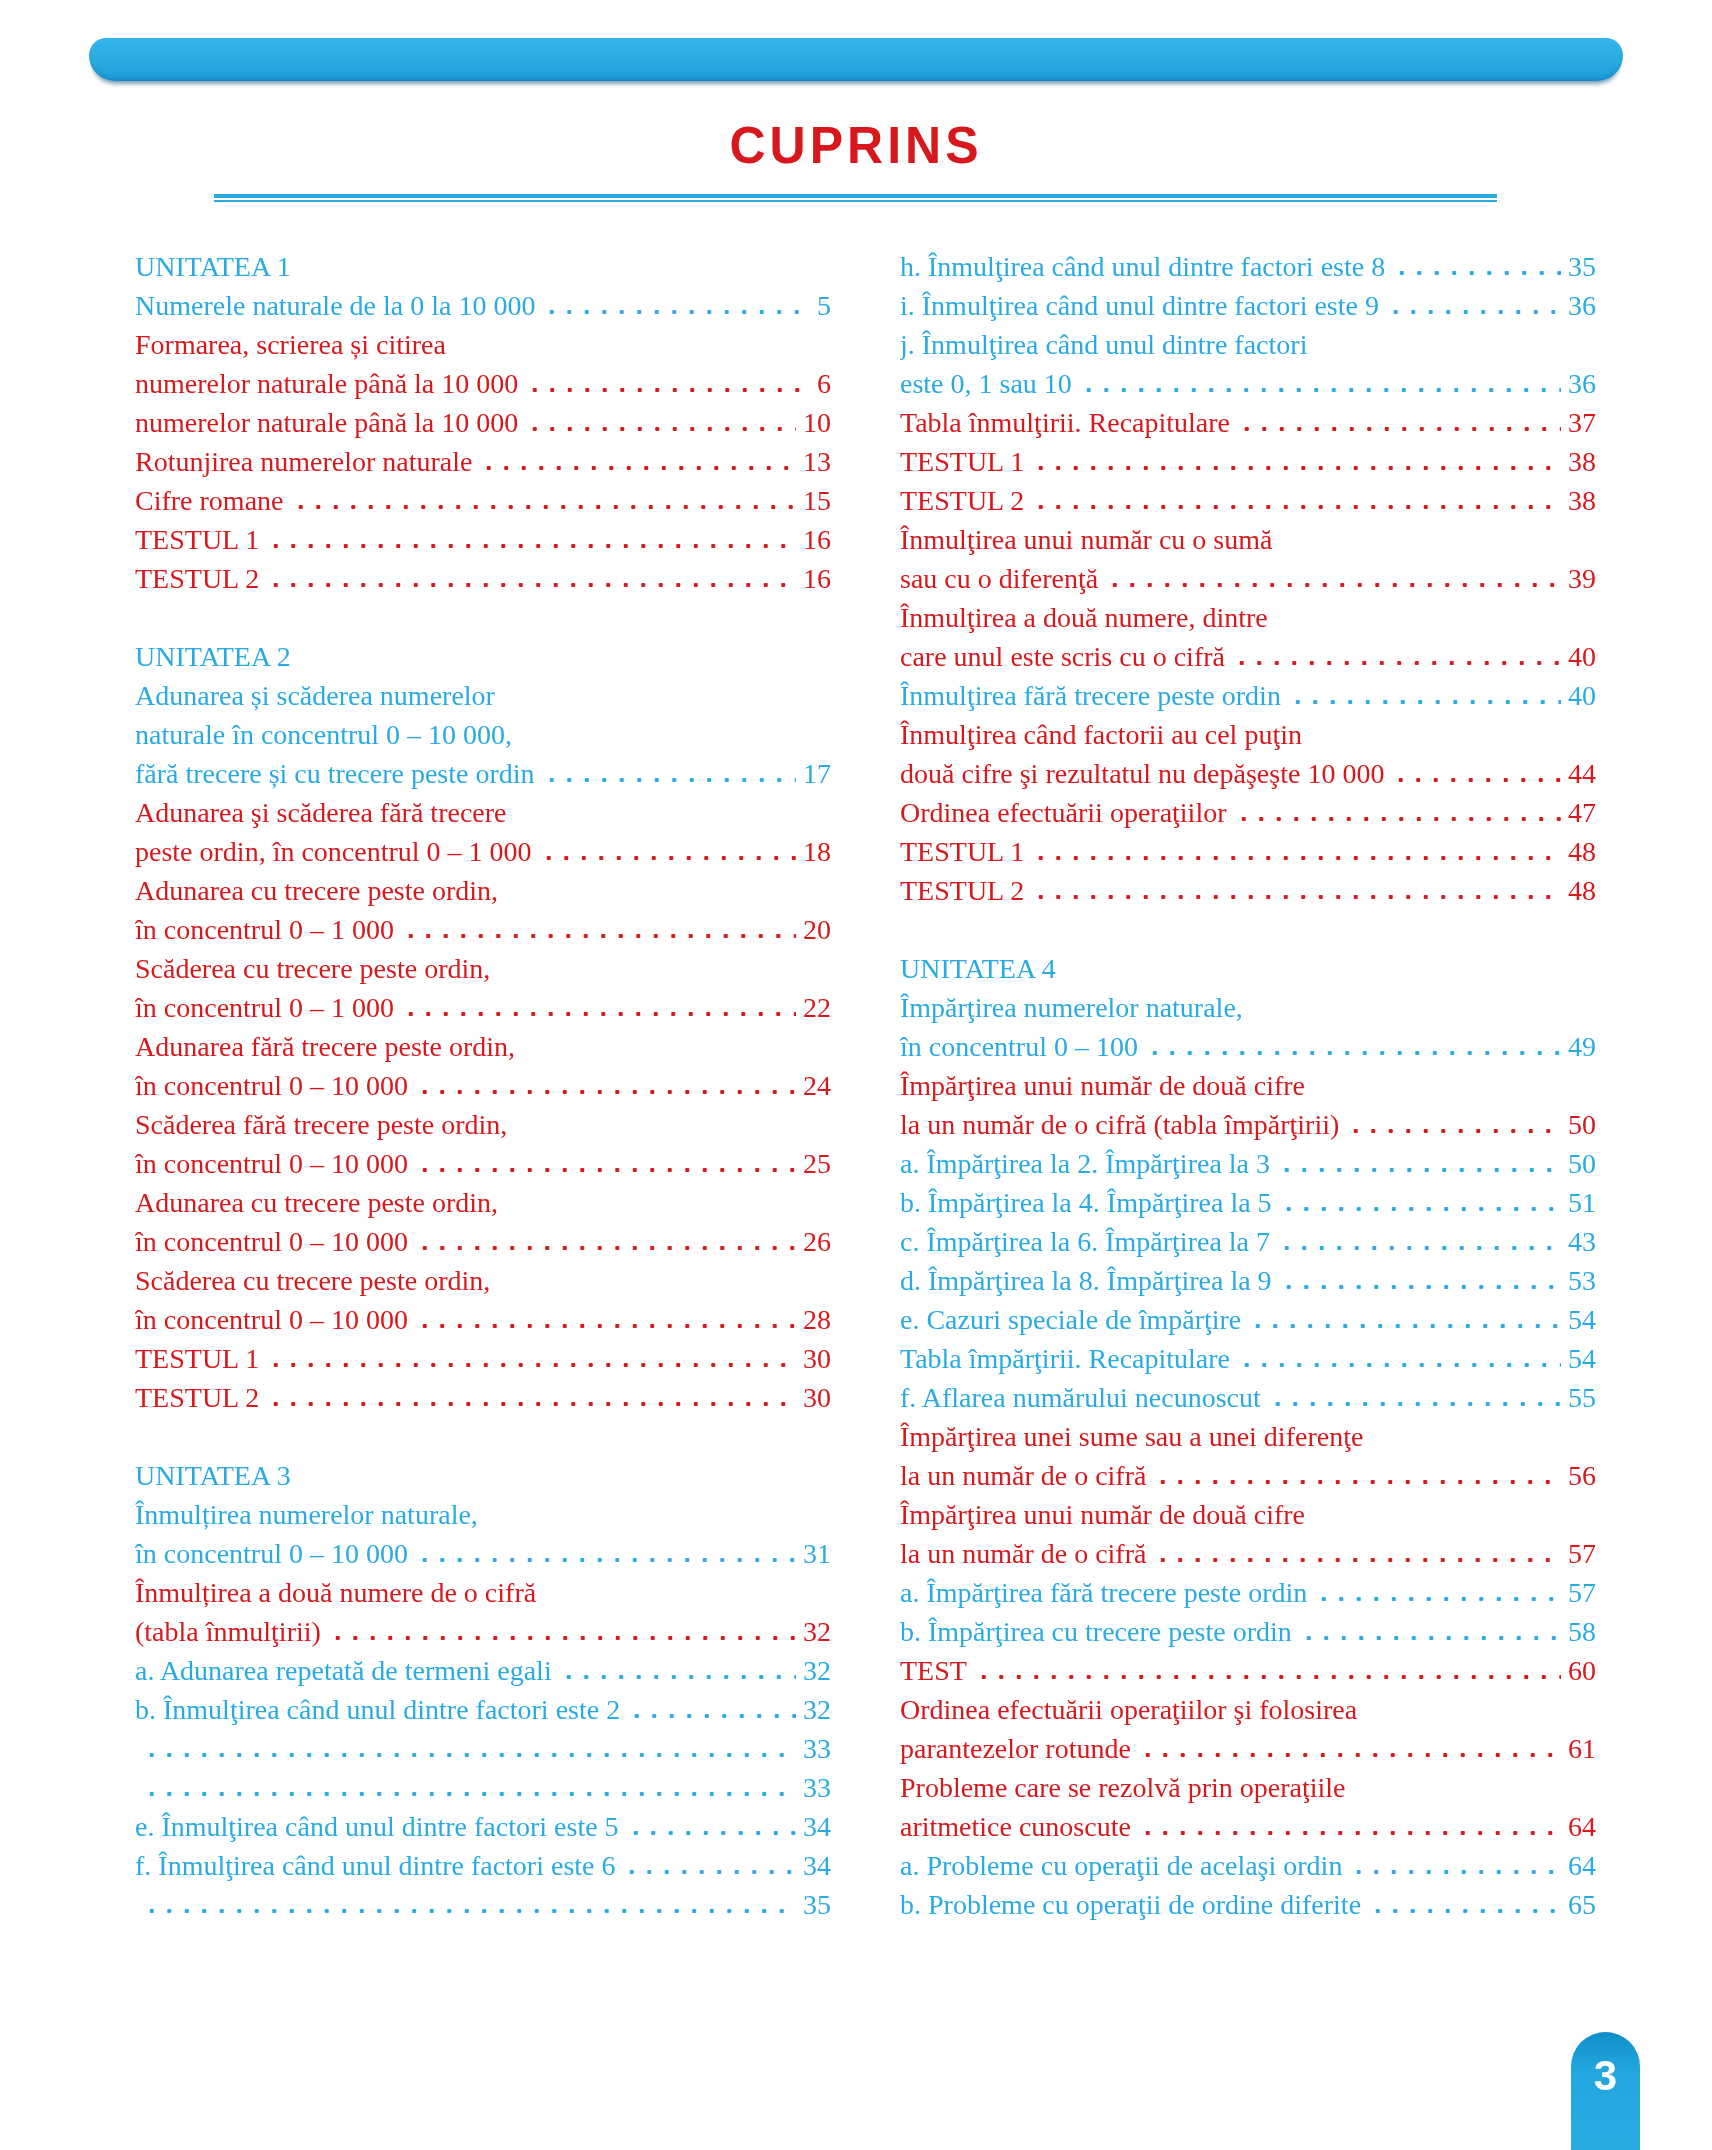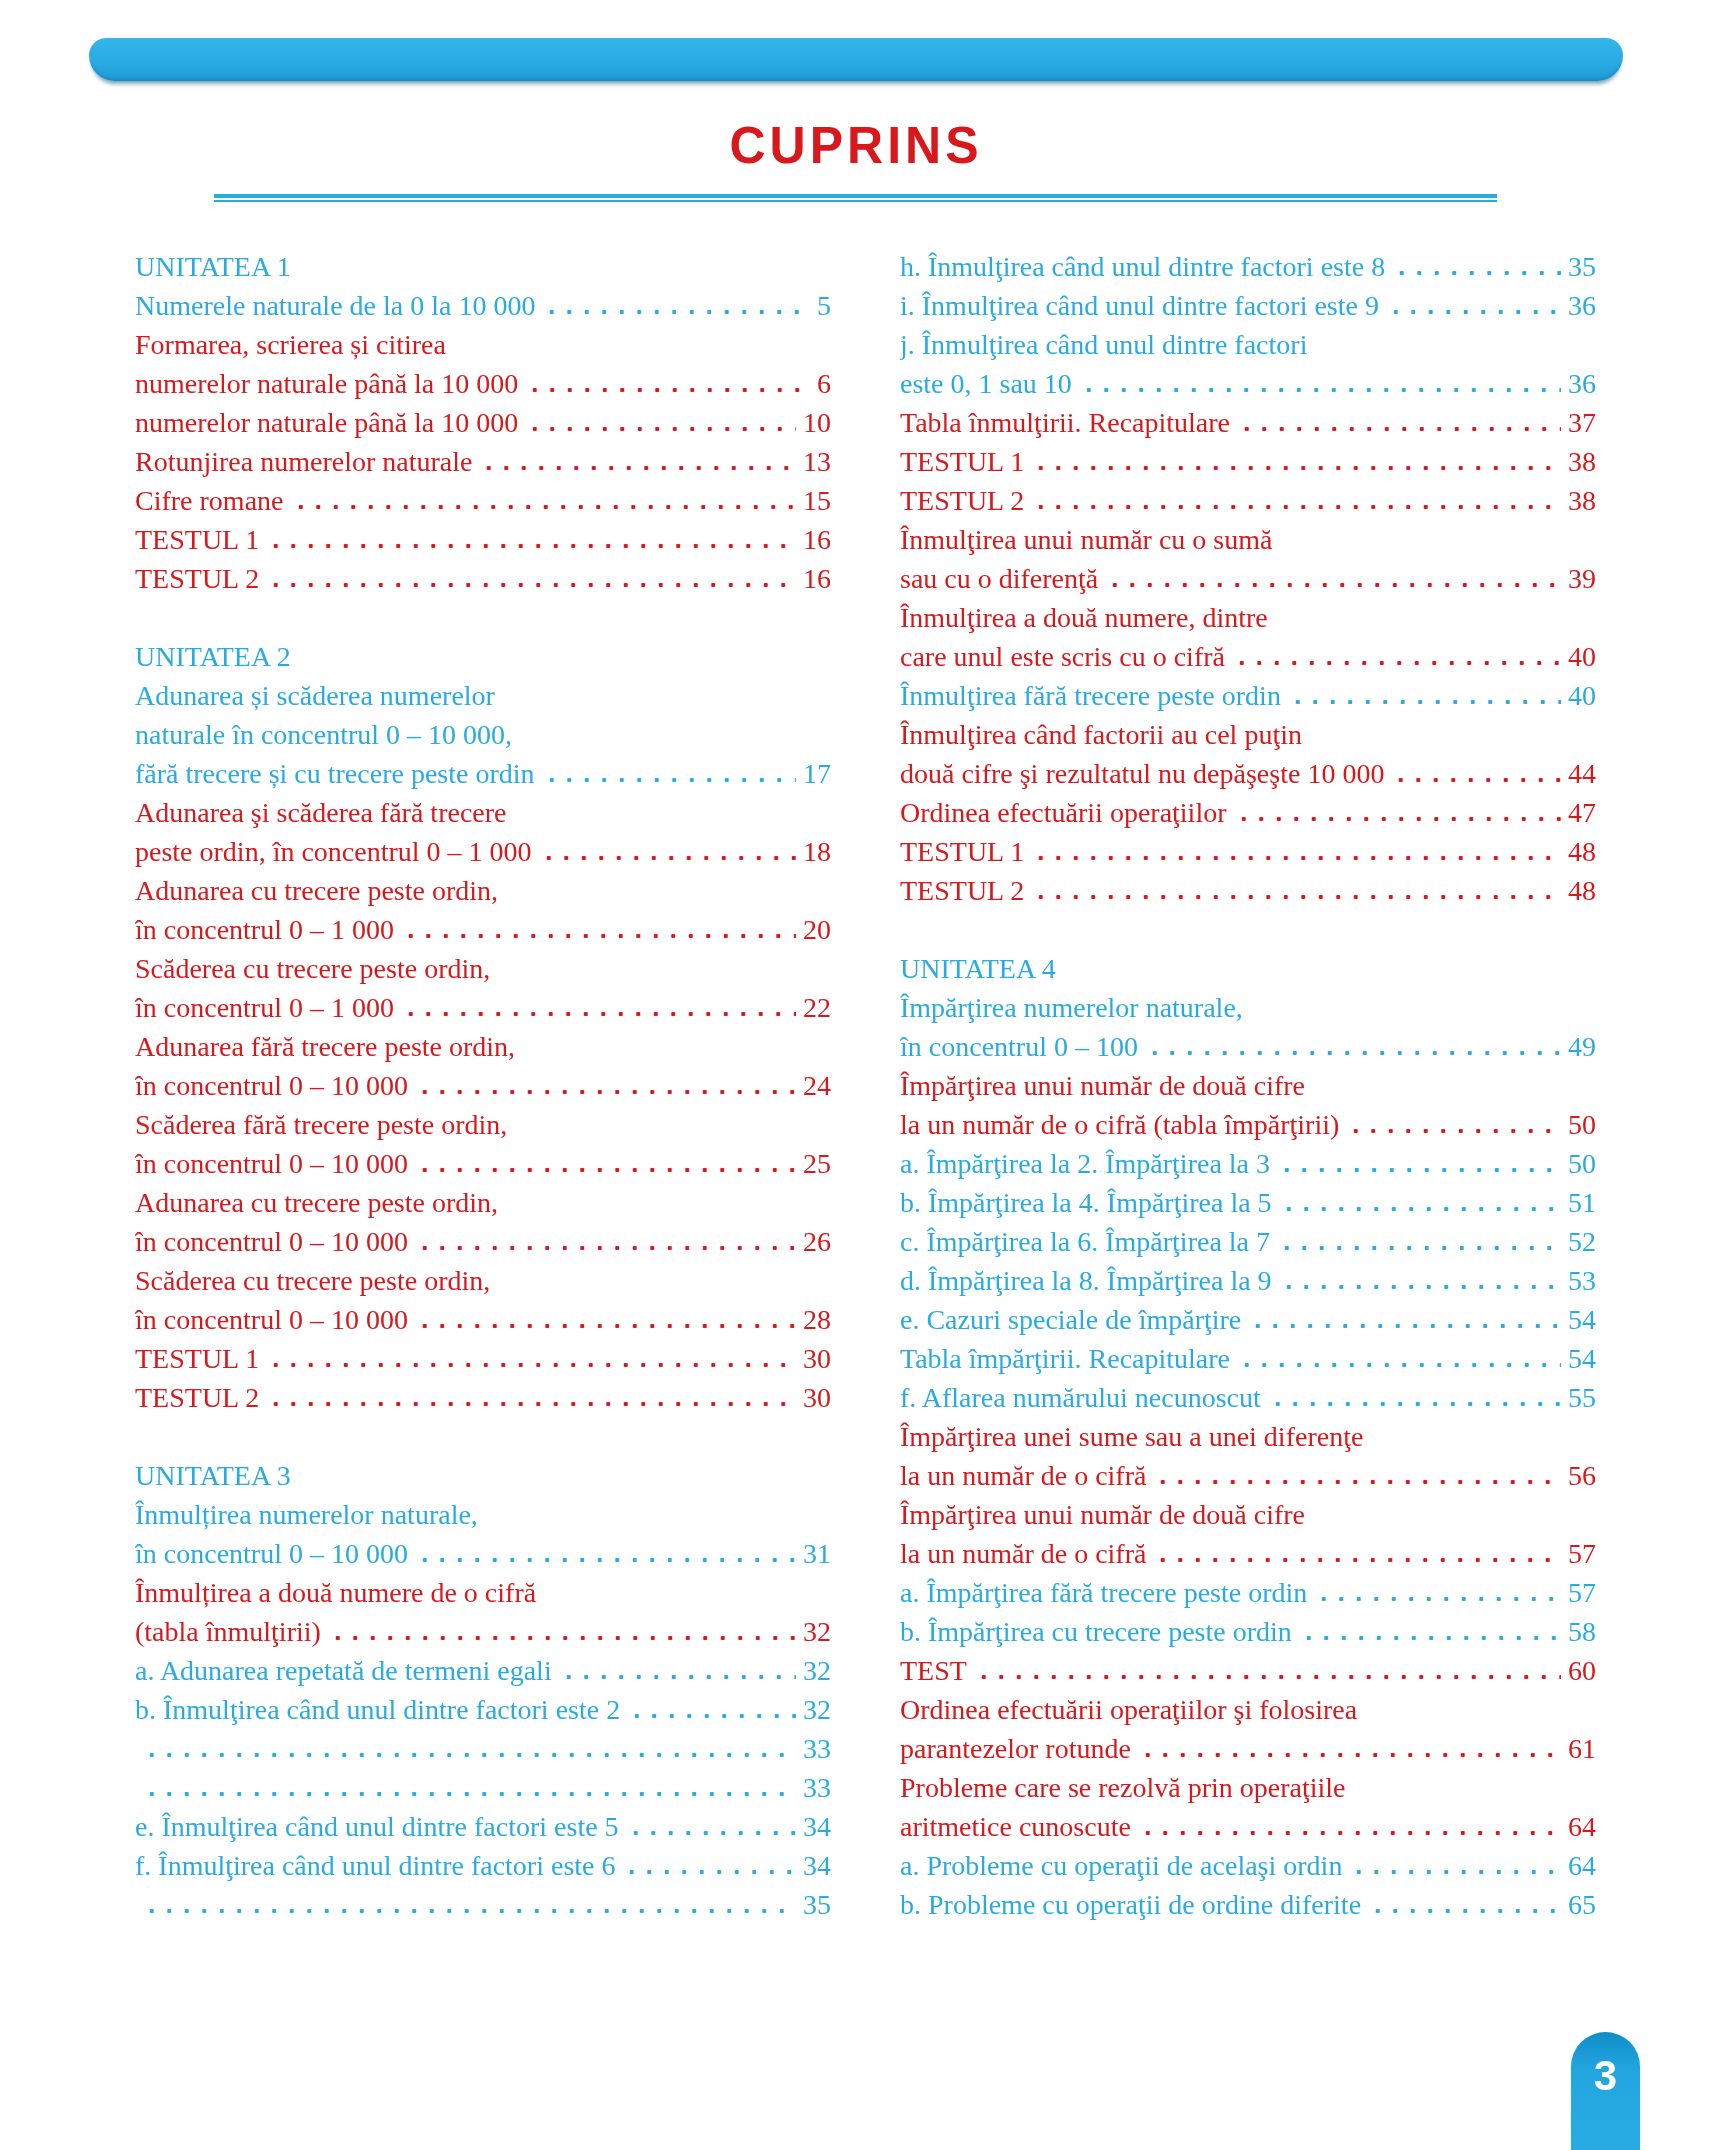--- a/index.html
+++ b/index.html
@@ -397,21 +397,21 @@
           <span class="pg">50</span>
         </div>
         <div class="row c-blue">
           <span class="txt">b. Împărţirea la 4. Împărţirea la 5</span>
           <span class="leader"></span>
           <span class="pg">51</span>
         </div>
         <div class="row c-blue">
           <span class="txt">c. Împărţirea la 6. Împărţirea la 7</span>
           <span class="leader"></span>
-          <span class="pg">52</span>
+          <span class="pg">43</span>
         </div>
         <div class="row c-blue">
           <span class="txt">d. Împărţirea la 8. Împărţirea la 9</span>
           <span class="leader"></span>
           <span class="pg">53</span>
         </div>
         <div class="row c-blue">
           <span class="txt">e. Cazuri speciale de împărţire</span>
           <span class="leader"></span>
           <span class="pg">54</span>

